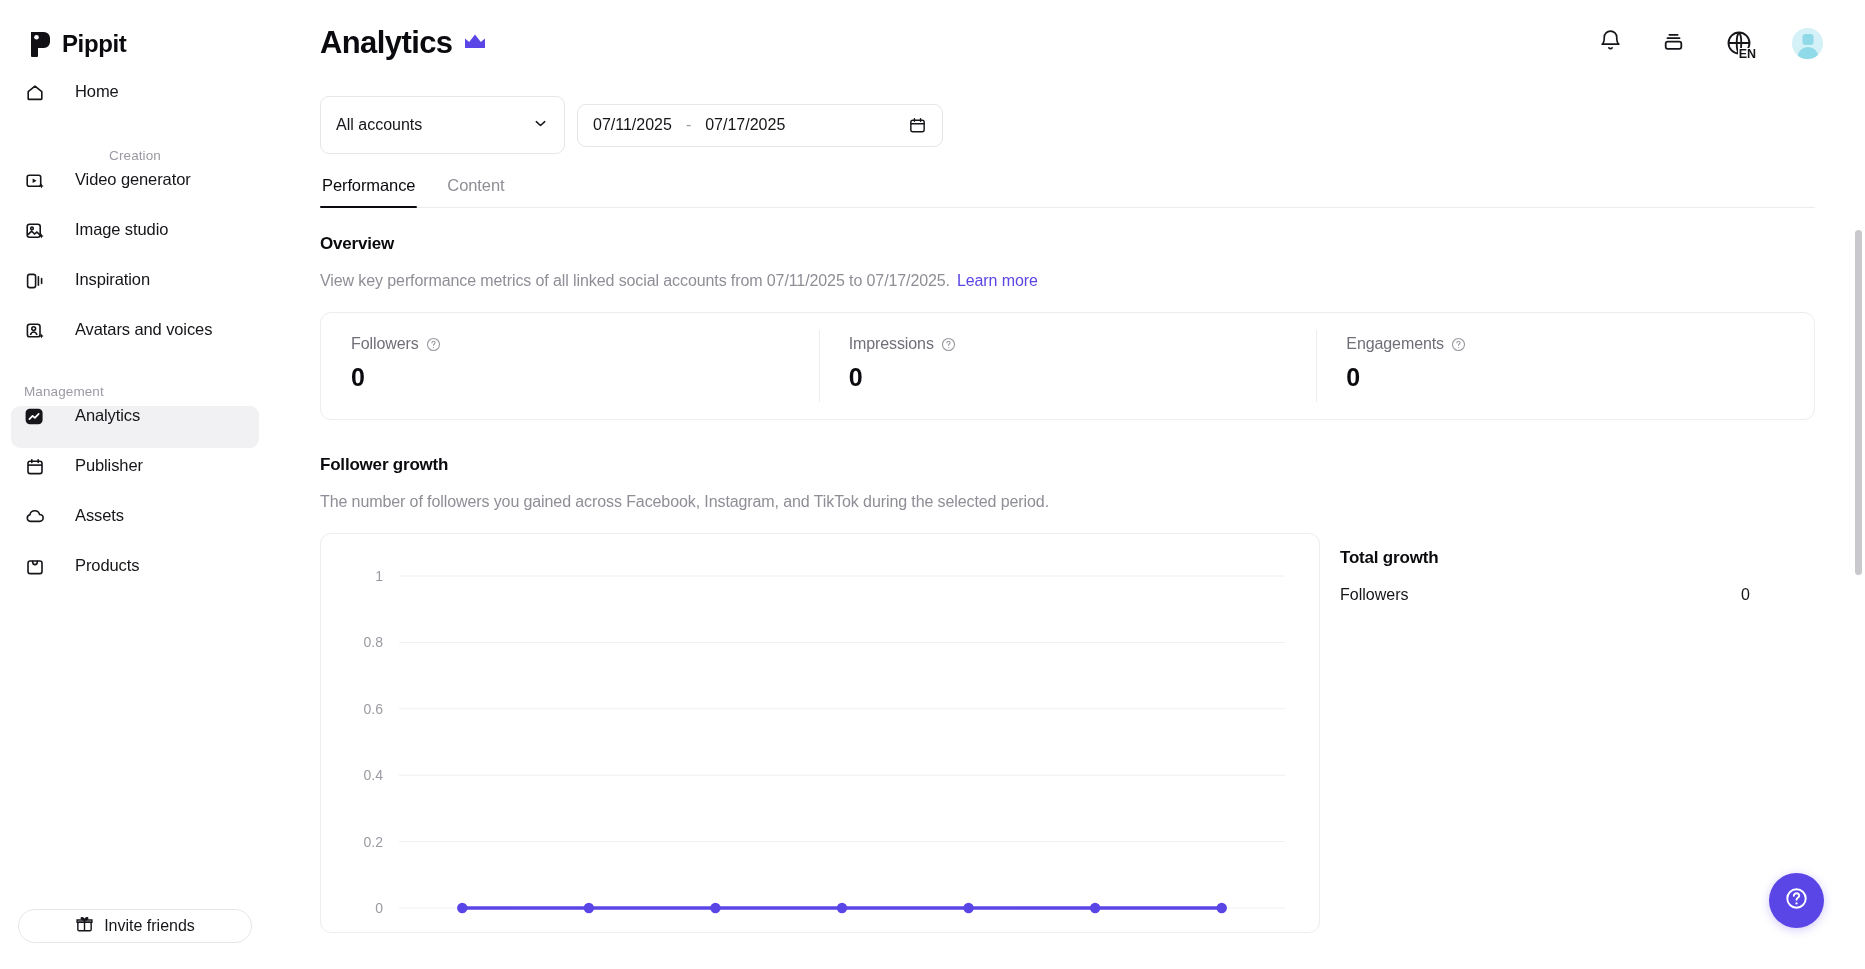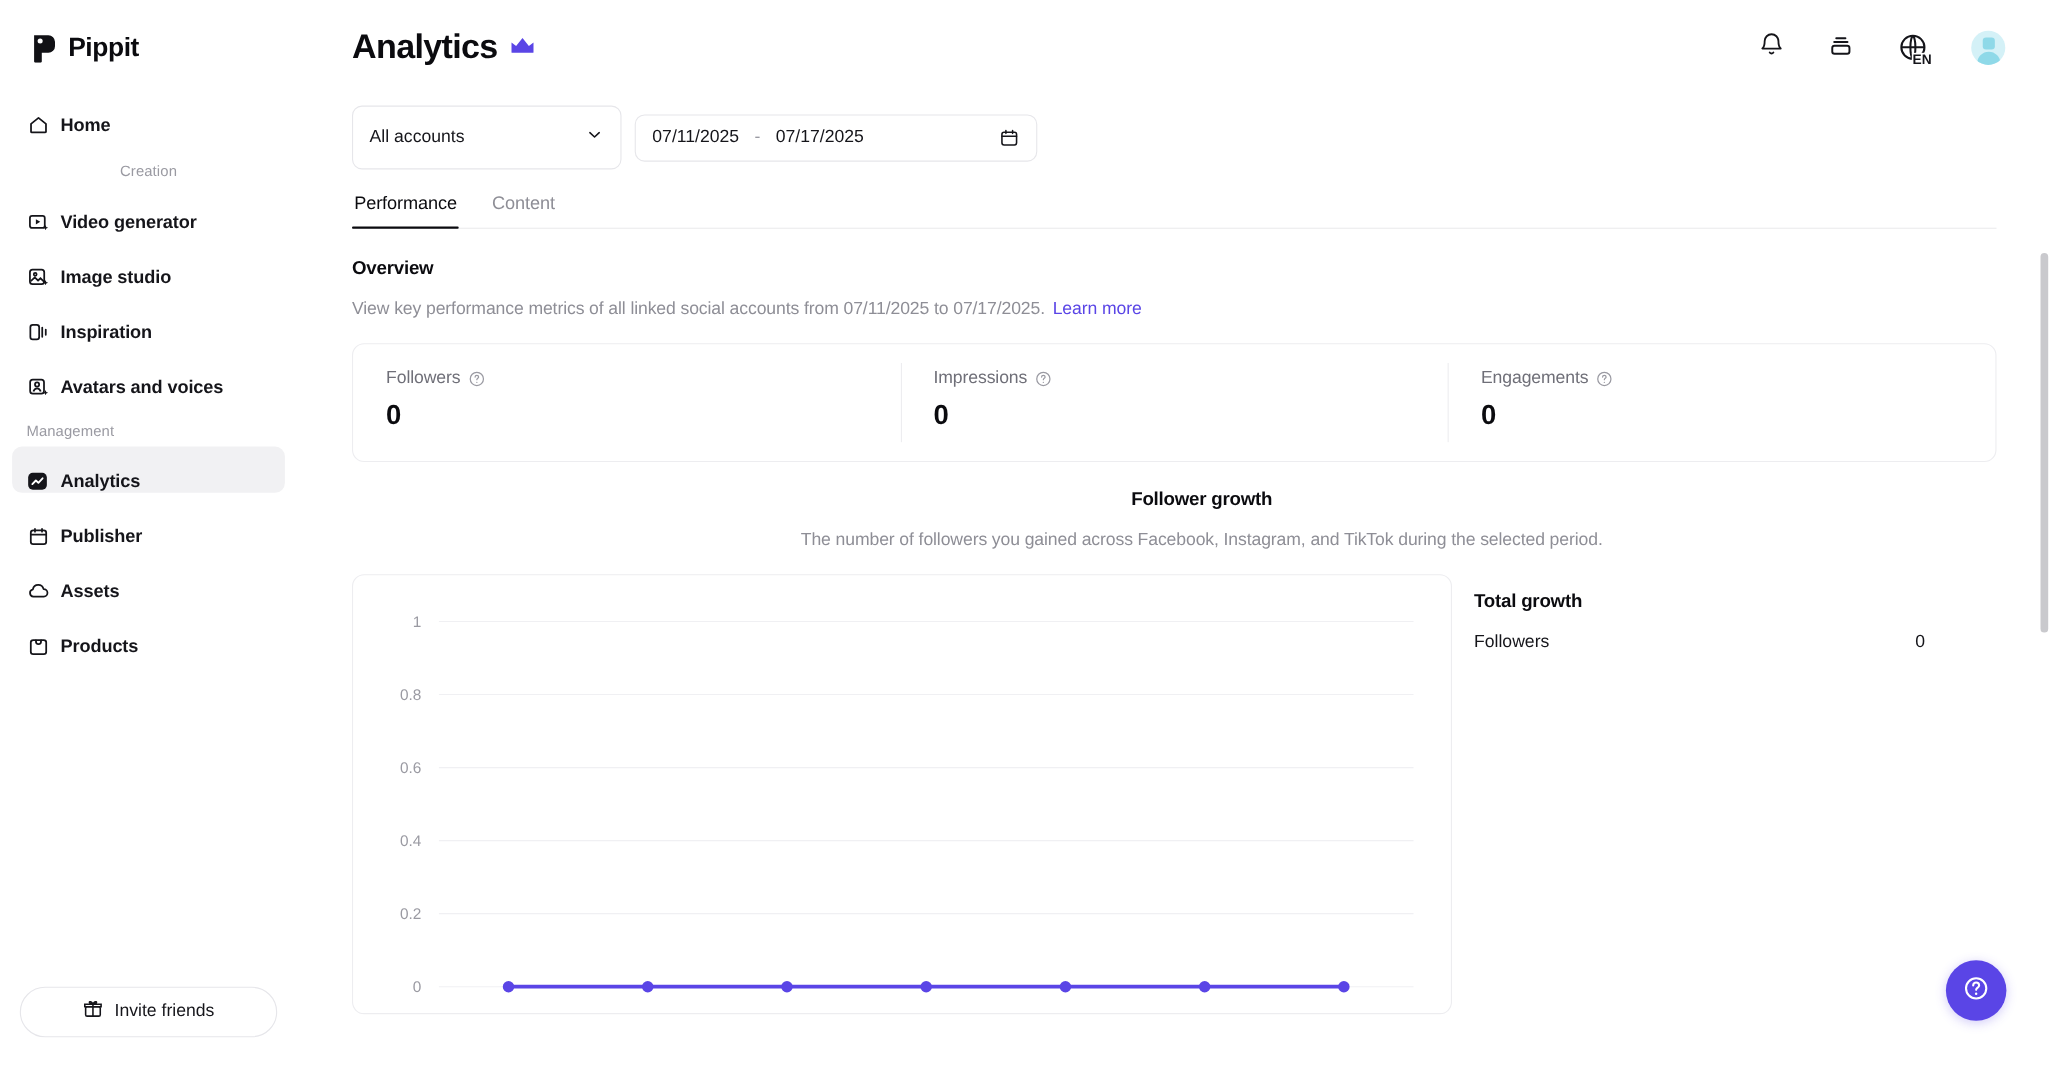--- a/index.html
+++ b/index.html
@@ -22,38 +22,38 @@
   }
   .logo-row {
     display: flex; align-items: center; gap: 9px;
     padding: 26px 0 0 28px; height: 62px;
   }
   .logo-mark { width: 25px; height: 26px; display:block; }
   .logo-text { font-size: 24px; font-weight: 700; letter-spacing: -0.4px; color:#0b0b0f; }
 
   .nav { padding: 20px 11px 0 11px; }
   .nav-item {
-    display: flex; align-items: flex-end; gap: 10px;
+    display: flex; align-items: flex-start; gap: 30px;
     height: 42px; padding: 0 13px; border-radius: 9px;
-    cursor: pointer; margin-bottom: 8px; font-weight: bold;
+    cursor: pointer; margin-bottom: 8px;
   }
   .nav-item.active { background: #f1f1f3; }
   .nav-ico { width: 21px; height: 21px; flex: 0 0 21px; display:flex; align-items:center; justify-content:center; }
   .nav-ico svg { display: block; }
   .nav-label { font-size: 16.5px; color: #15151a; letter-spacing: -0.1px; }
   .nav-group {
     font-size: 13.5px; color: #9a9aa2; padding: 14px 13px 7px 13px;
     letter-spacing: 0.1px;
   }
   .nav-group.first { padding-top: 16px; text-align: center; }
 
   .sidebar-footer { margin-top: auto; padding: 0 18px 26px 18px; }
   .invite-btn {
     display: flex; align-items: center; justify-content: center; gap: 10px;
-    height: 46px; width: 100%;
+    height: 34px; width: 100%;
     border: 1px solid #e6e6ea; border-radius: 23px;
     background: #fff; cursor: pointer;
     font-size: 16px; color: #15151a;
   }
 
   
   .main { flex: 1 1 auto; height: 969px; position: relative; overflow: hidden; background:#fff; }
 
   .topbar {
     height: 86px; display: flex; align-items: center;
@@ -120,21 +120,21 @@
     display: flex; align-items: stretch; background: #fff;
   }
   .metric { flex: 1 1 0; padding: 22px 0 0 30px; position: relative; }
   .metric + .metric::before {
     content:""; position: absolute; left: 0; top: 17px; bottom: 17px; width: 1px; background: #ededf0;
   }
   .metric-label { font-size: 16px; color: #6f6f78; display:flex; align-items:center; gap:7px; letter-spacing:-0.1px; }
   .metric-val { font-size: 25px; font-weight: 700; color:#0b0b0f; margin-top: 10px; }
   .help-ico { width:15px; height:15px; display:block; cursor:pointer; }
 
-  .growth-head { margin-top: 24px; text-align: center; }
+  .growth-head { margin-top: 35px; }
   .growth-desc { font-size: 16px; color:#8e8e96; margin-top: 18px; letter-spacing:-0.1px; }
 
   .chart-row { display: flex; gap: 0; margin-top: 22px; align-items: flex-start; }
   .chart-card {
     width: 1000px; height: 400px;
     border: 1px solid #ededf0; border-radius: 11px; background: #fff;
     position: relative; overflow: hidden;
   }
   .chart-svg { display:block; }
   .total-panel { width: 470px; padding: 15px 40px 0 20px; }

